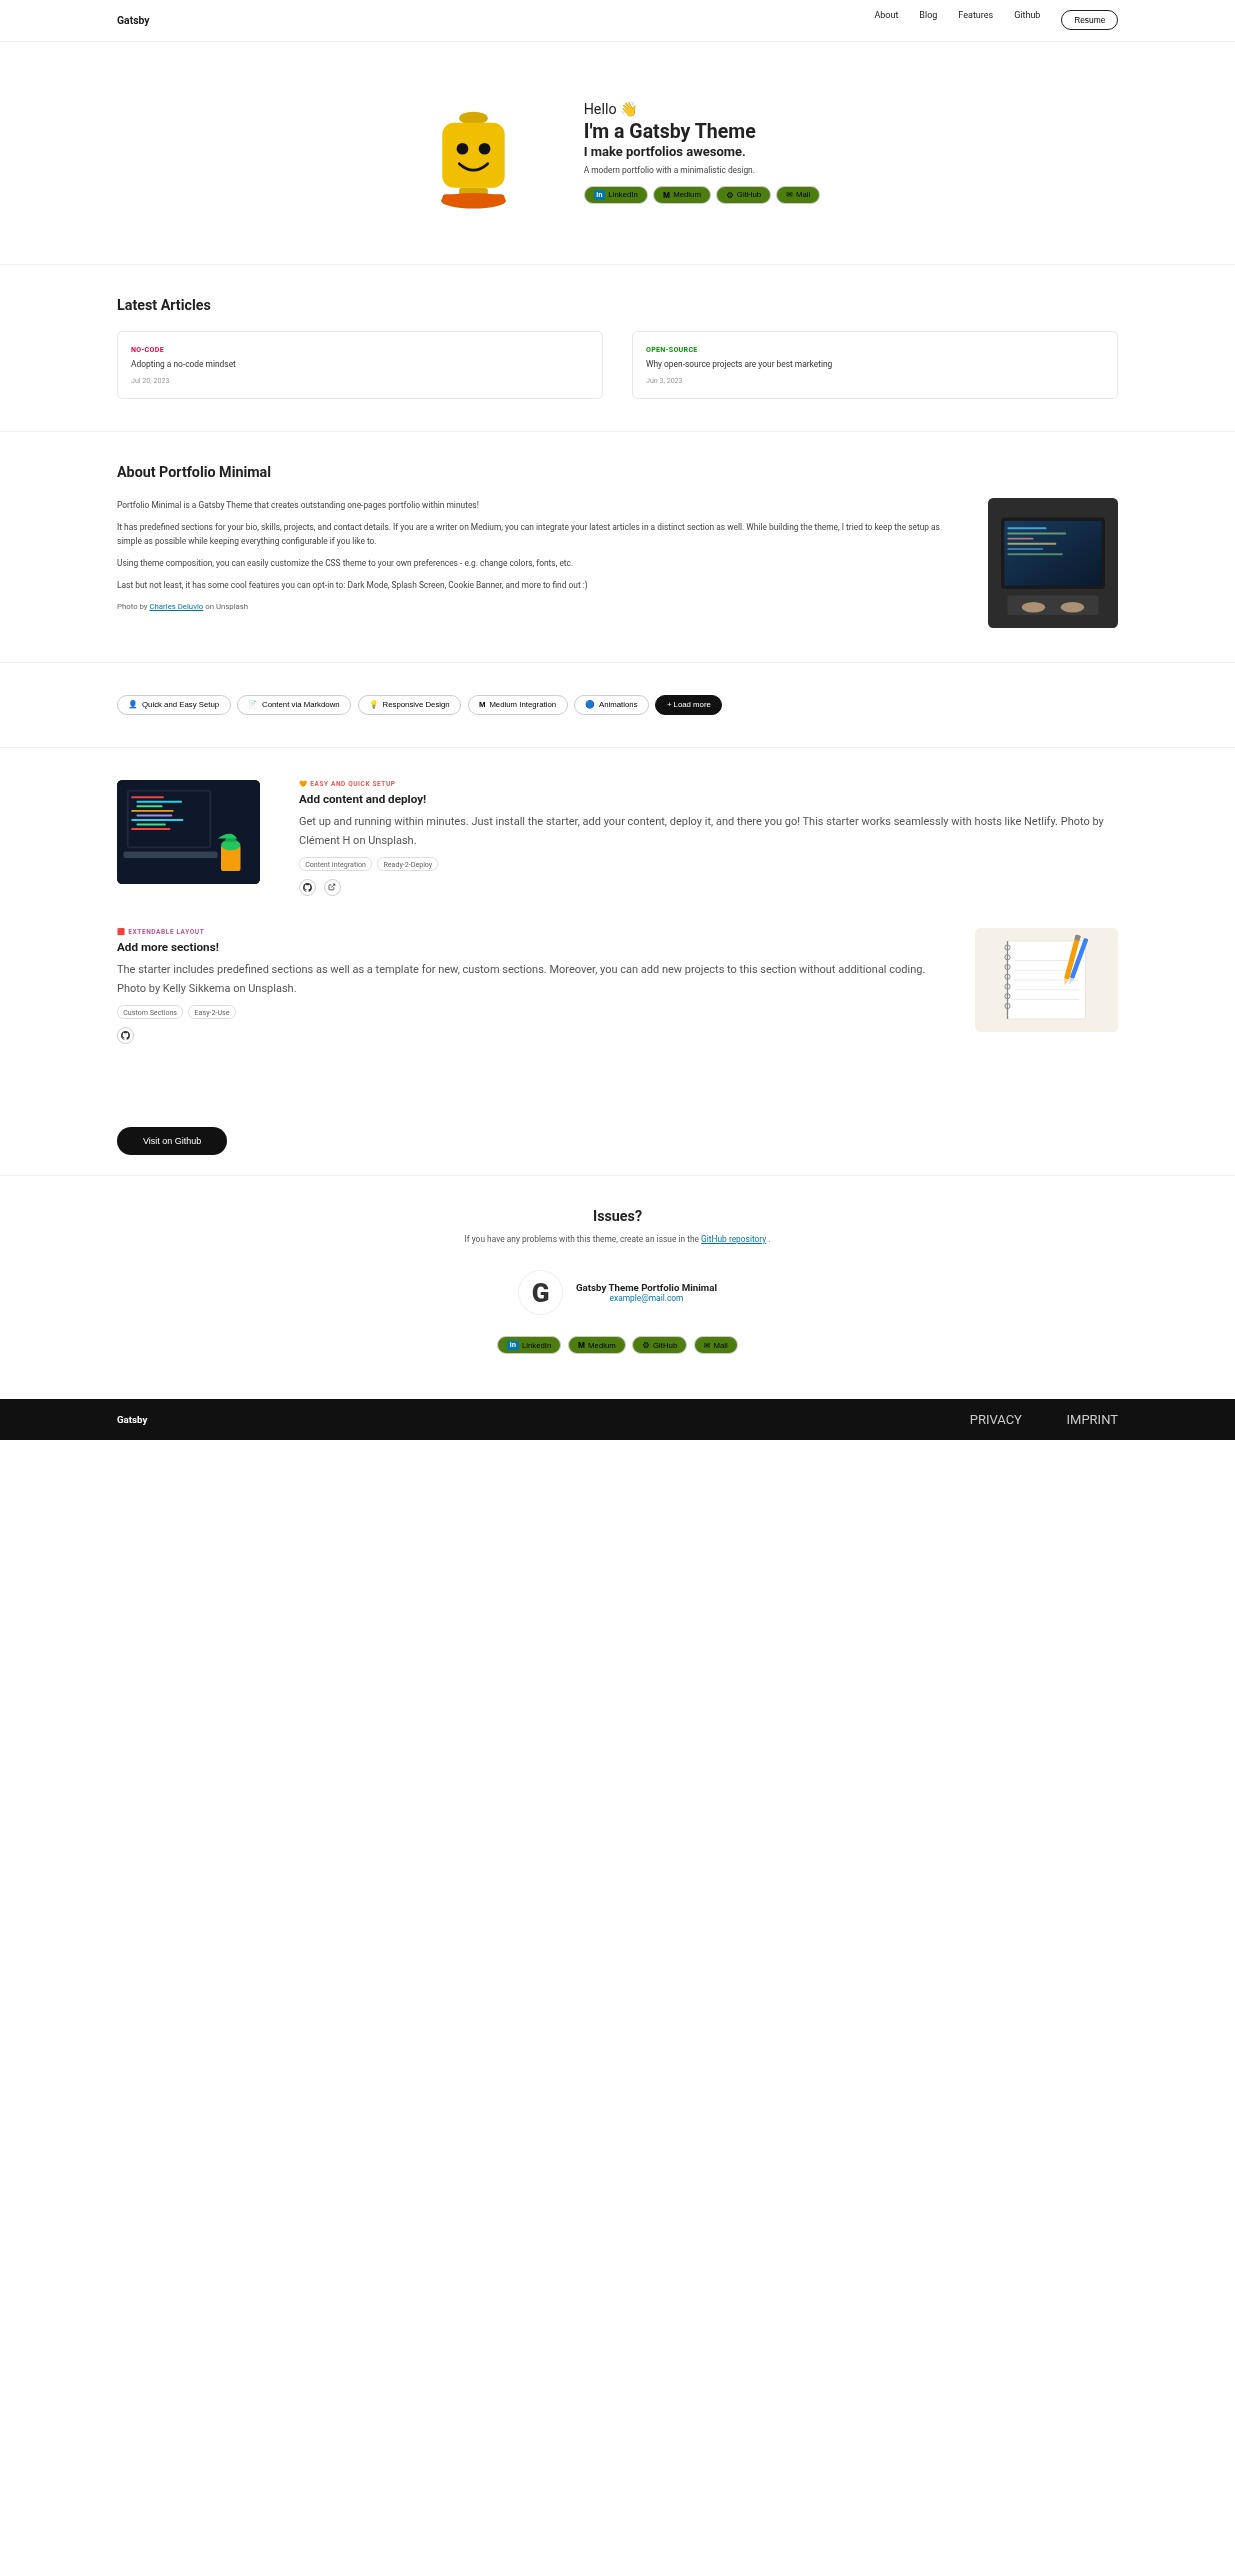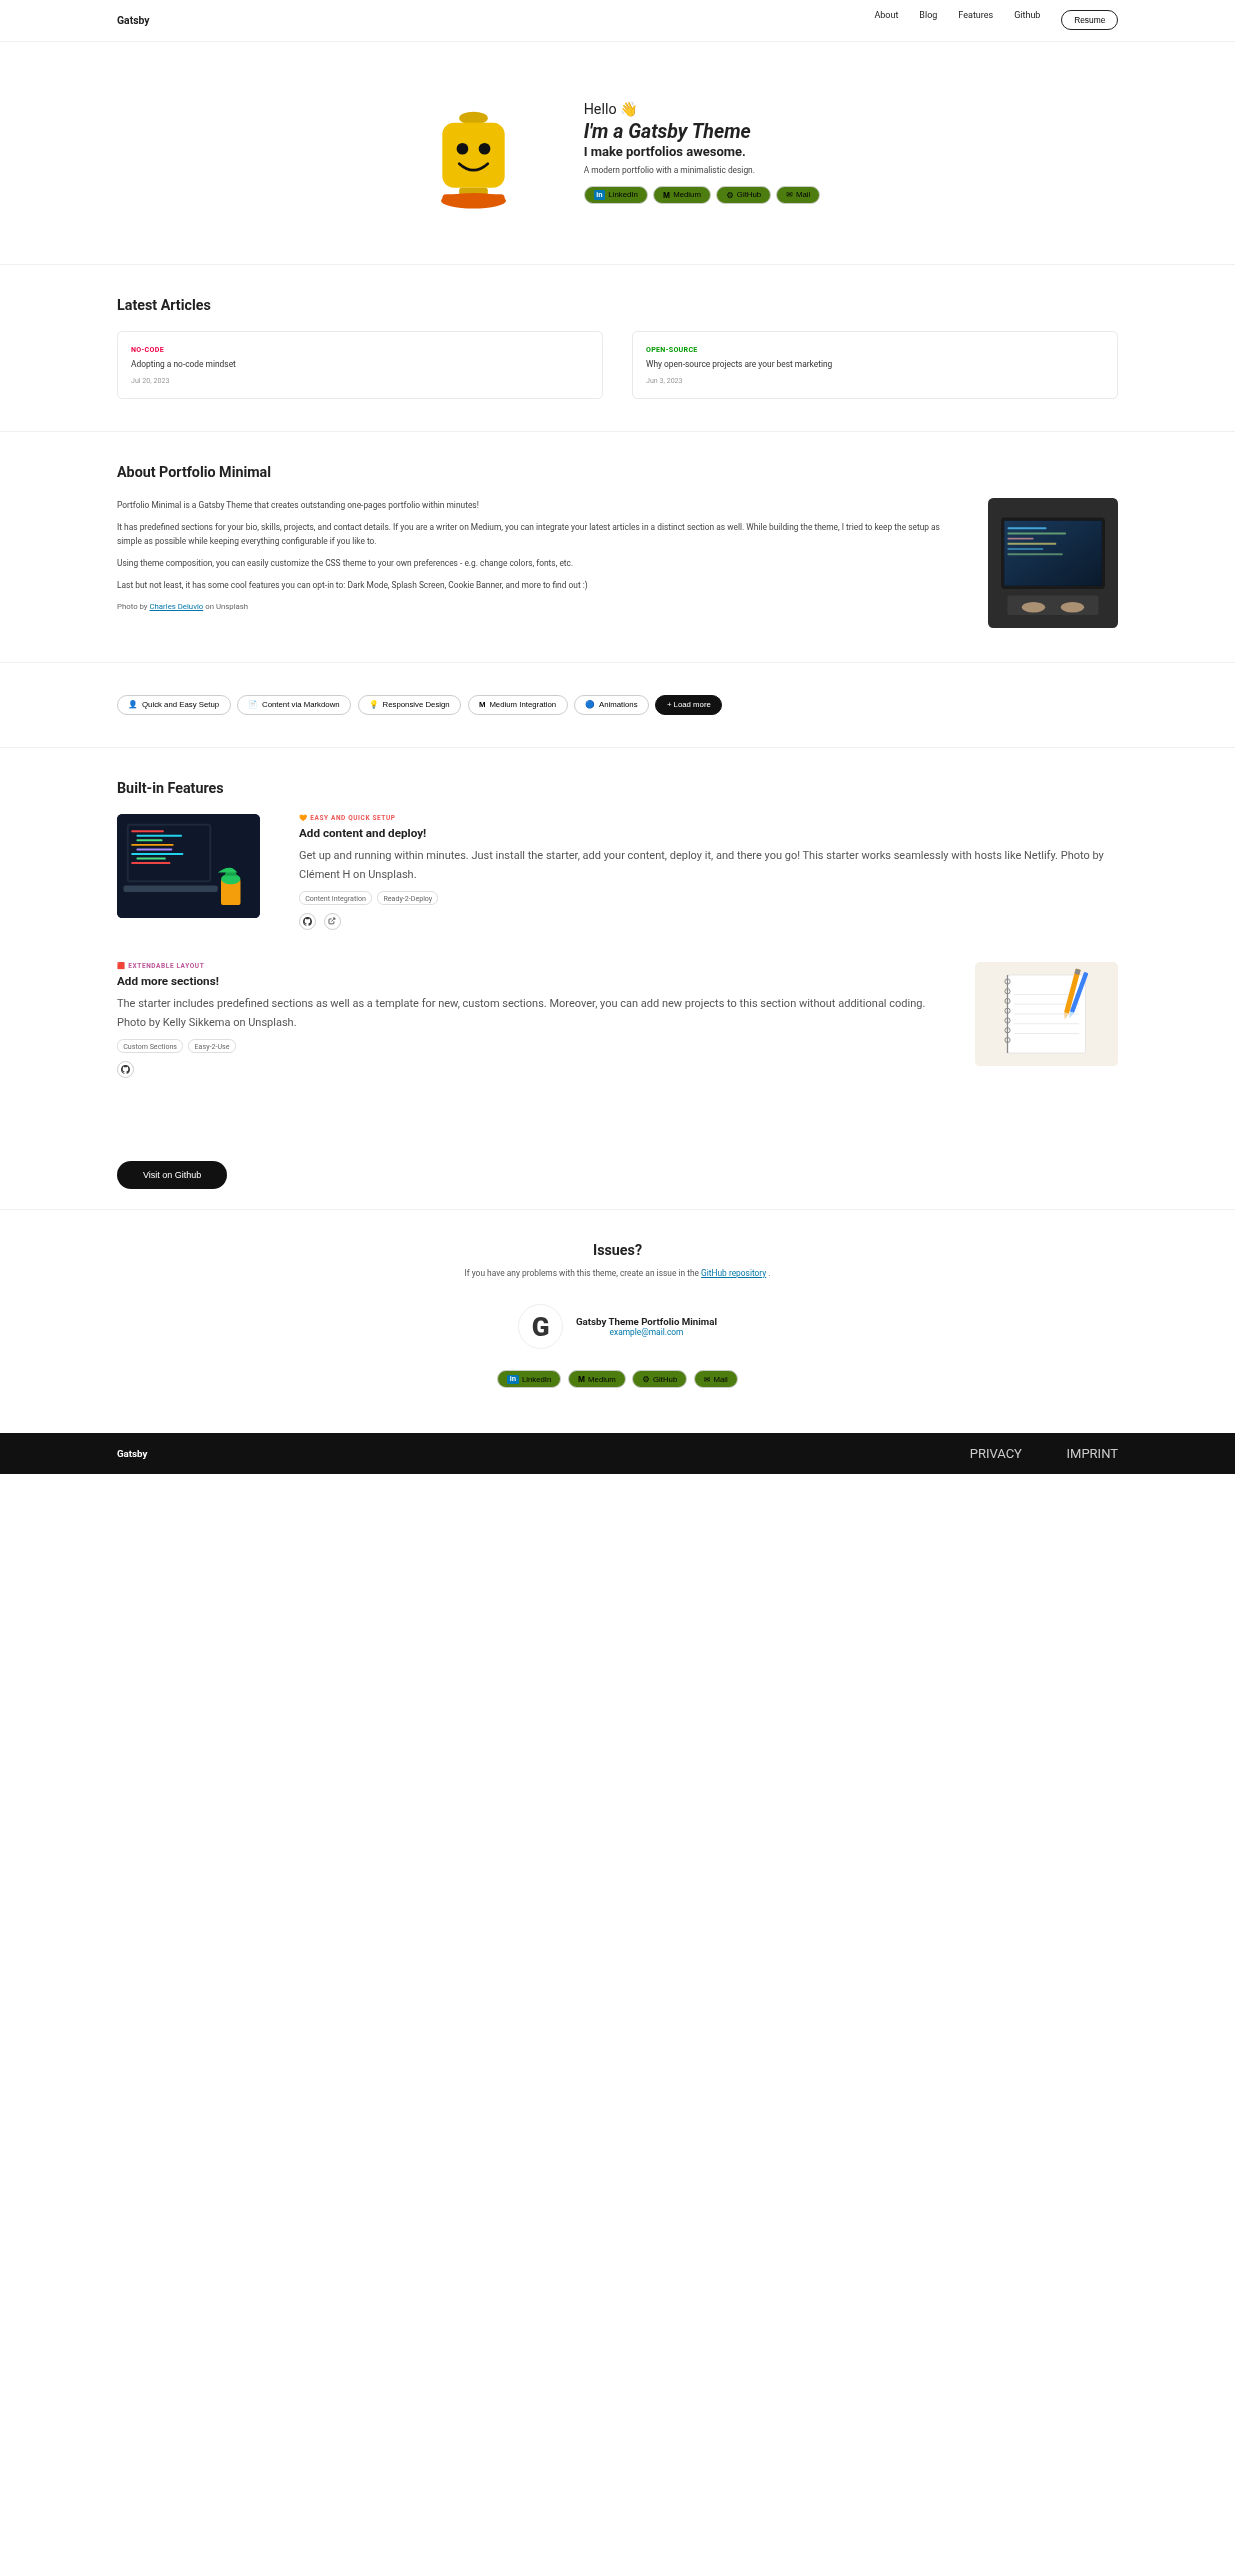--- a/index.html
+++ b/index.html
@@ -8,21 +8,21 @@
     
     nav { display: flex; align-items: center; justify-content: space-between; padding: 10.4px 117px; border-bottom: 0.6px solid #f0f0f0; }
     .nav-logo { font-weight: 700; font-size: 10.4px; }
     .nav-links { display: flex; gap: 21px; align-items: flex-start; }
     .nav-links a { text-decoration: none; color: #222; font-size: 9px; }
     .nav-resume-btn { border: 1px solid #222; border-radius: 13px; padding: 3.9px 11.7px; font-size: 8.4px; cursor: pointer; background: #fff; font-weight: 500; }
 
     
     .hero { display: flex; align-items: center; justify-content: center; gap: 52px; padding: 45px 117px; }
     .hero-greeting { font-size: 14.3px; margin-bottom: 2.6px; }
-    .hero-name { font-size: 19.5px; font-weight: 700; margin-bottom: 1.3px; font-style: italic; }
+    .hero-name { font-size: 19.5px; font-weight: 700; margin-bottom: 1.3px; }
     .hero-tagline { font-size: 13px; font-weight: 700; margin-bottom: 6.5px; }
     .hero-desc { font-size: 8.4px; color: #444; margin-bottom: 10.4px; }
     .hero-social-btns { display: flex; gap: 5.2px; flex-wrap: wrap; }
     .social-btn { border: 1px solid #ccc; border-radius: 13px; padding: 3.2px 9px; font-size: 7.8px; cursor: pointer; background: #4d7c0f; display: flex; align-items: center; gap: 3.2px; }
 
     
     section { padding: 32px 117px; }
     .section-title { font-size: 14.3px; font-weight: 700; margin-bottom: 18px; }
 
     
@@ -240,21 +240,20 @@
     </button>
     <button class="detail-badge dark">
       <span>+ Load more</span>
     </button>
   </div>
 </section>
 
 <hr class="divider">
 
 <section>
-  <h2 class="section-title">Built-in Features</h2>
 
   <div class="feature-block">
     <div class="feature-img-dark">
       
       <svg width="143" height="104" viewBox="0 0 220 160">
         <rect width="220" height="160" fill="#0f172a"></rect>
         <rect x="15" y="15" width="130" height="90" rx="5" fill="#1e293b"></rect>
         <rect x="18" y="18" width="124" height="84" fill="#0f172a"></rect>
 
         <rect x="22" y="25" width="50" height="3" rx="1" fill="#ef4444"></rect>

